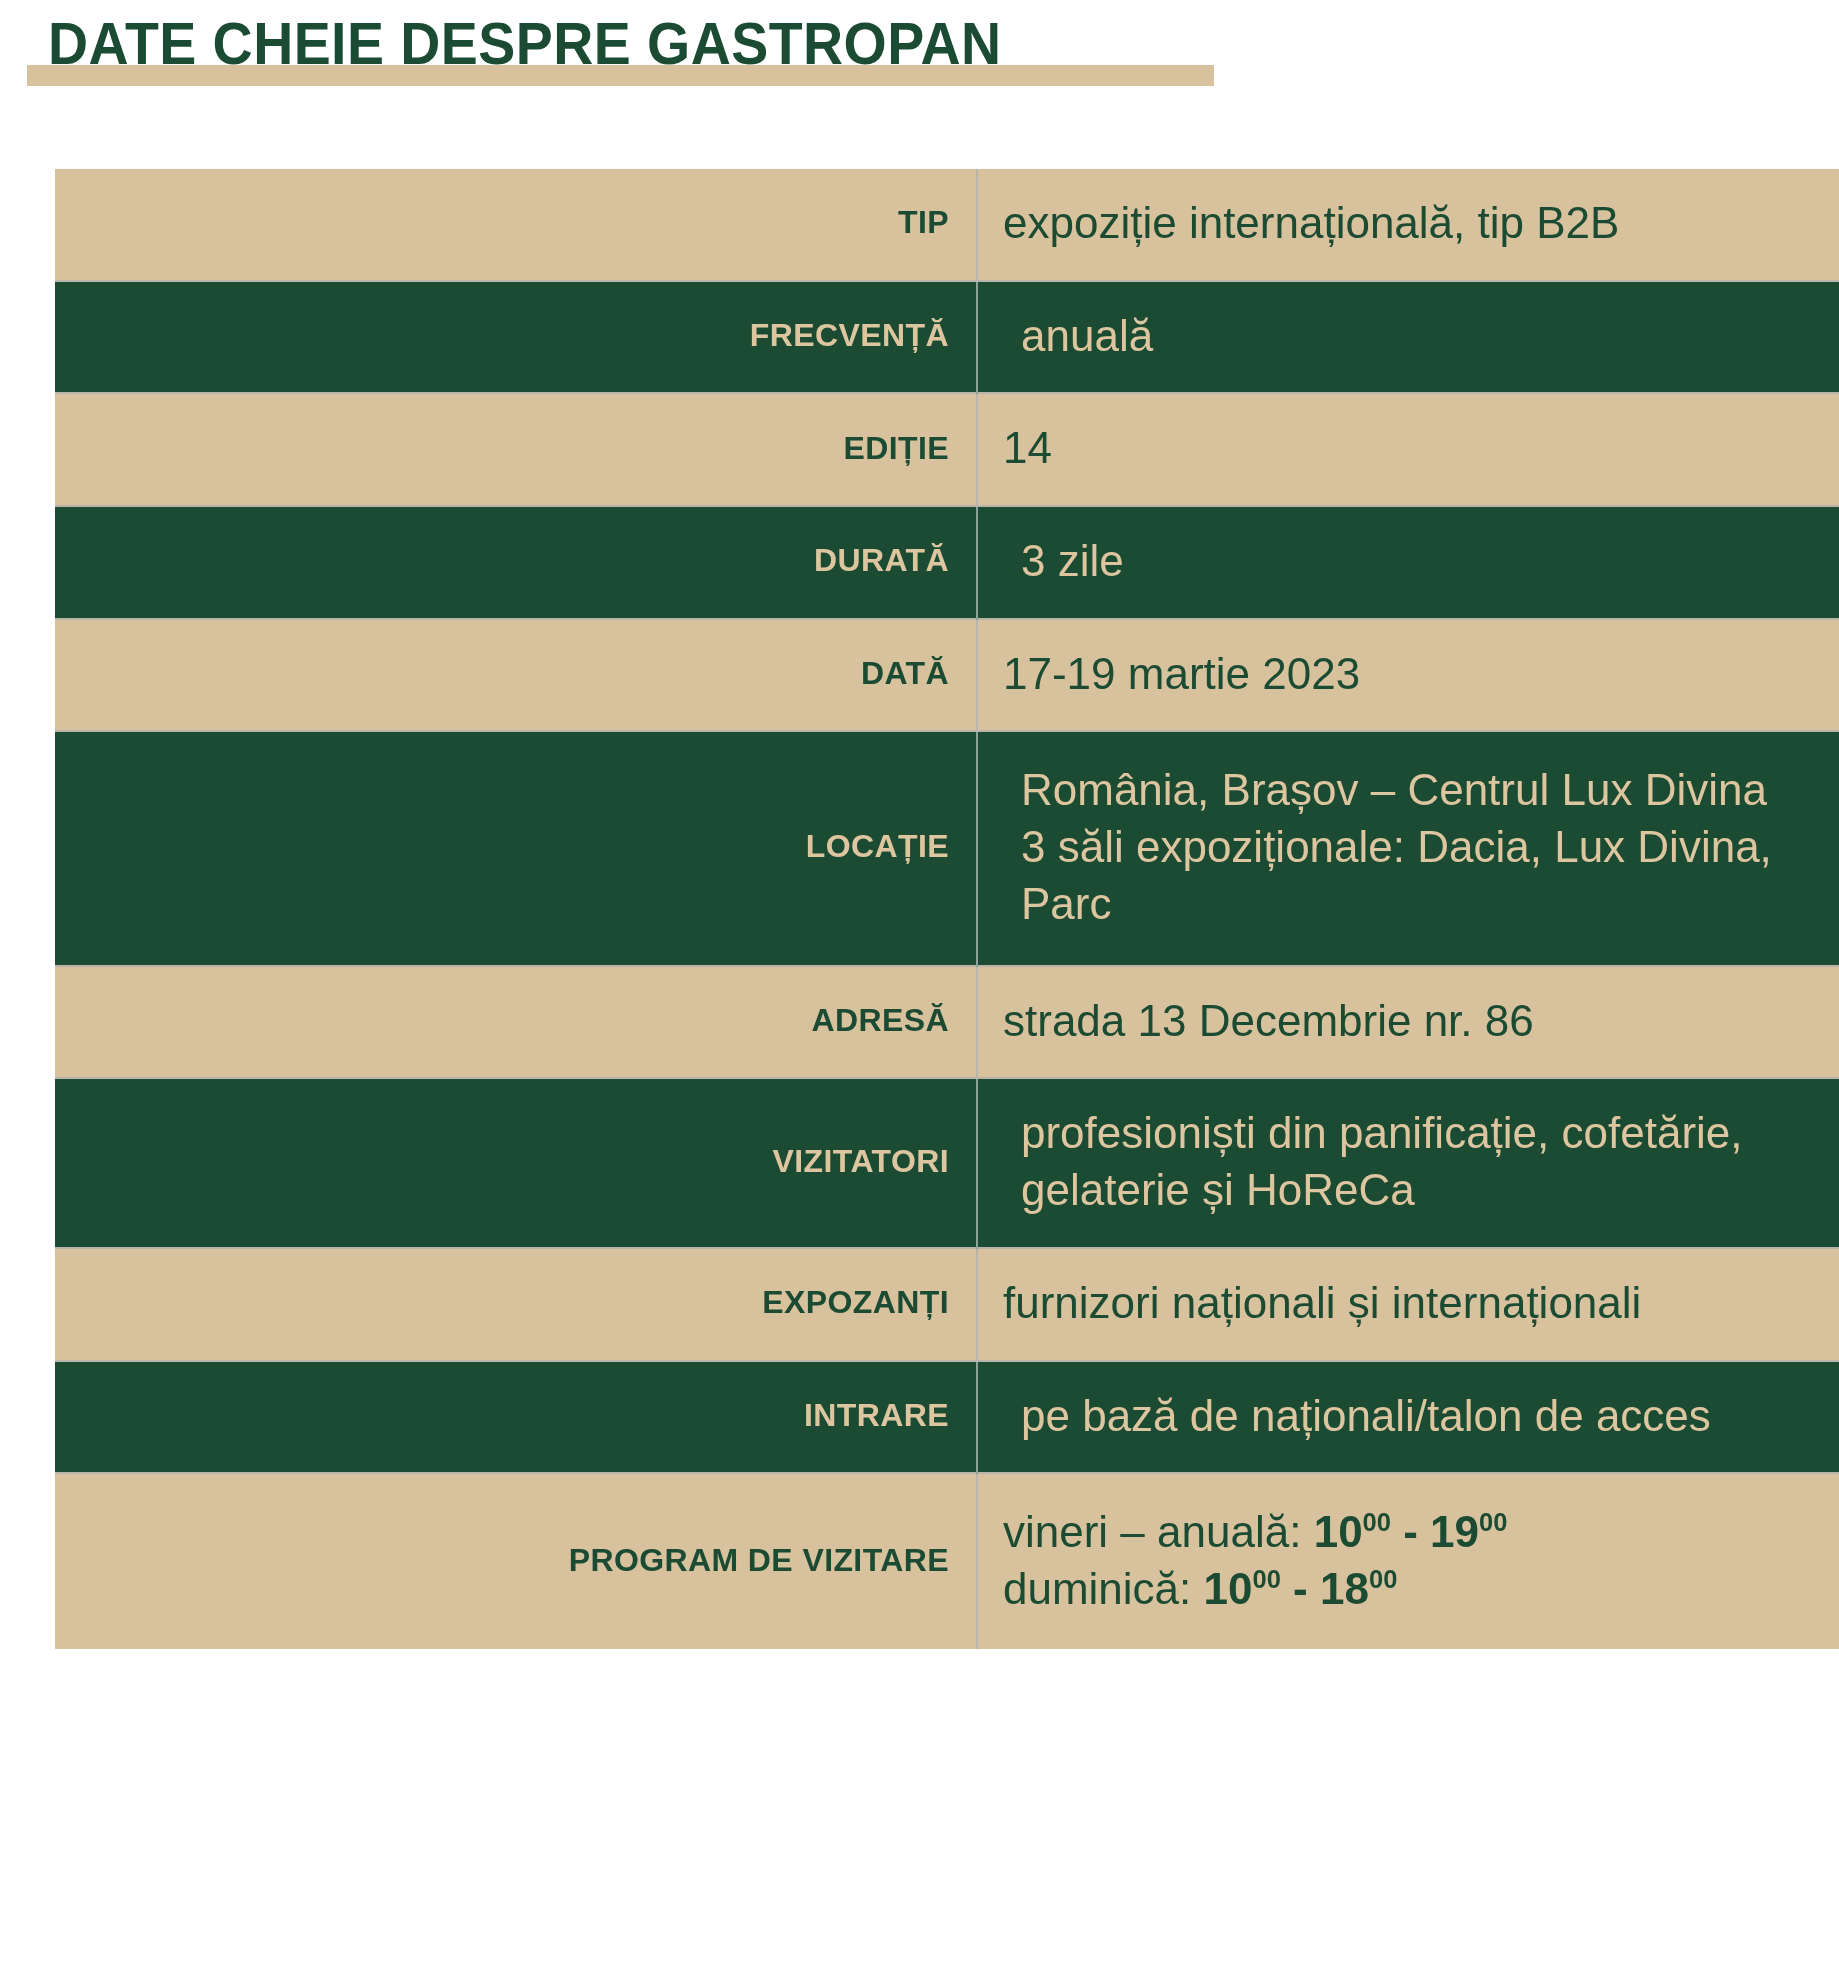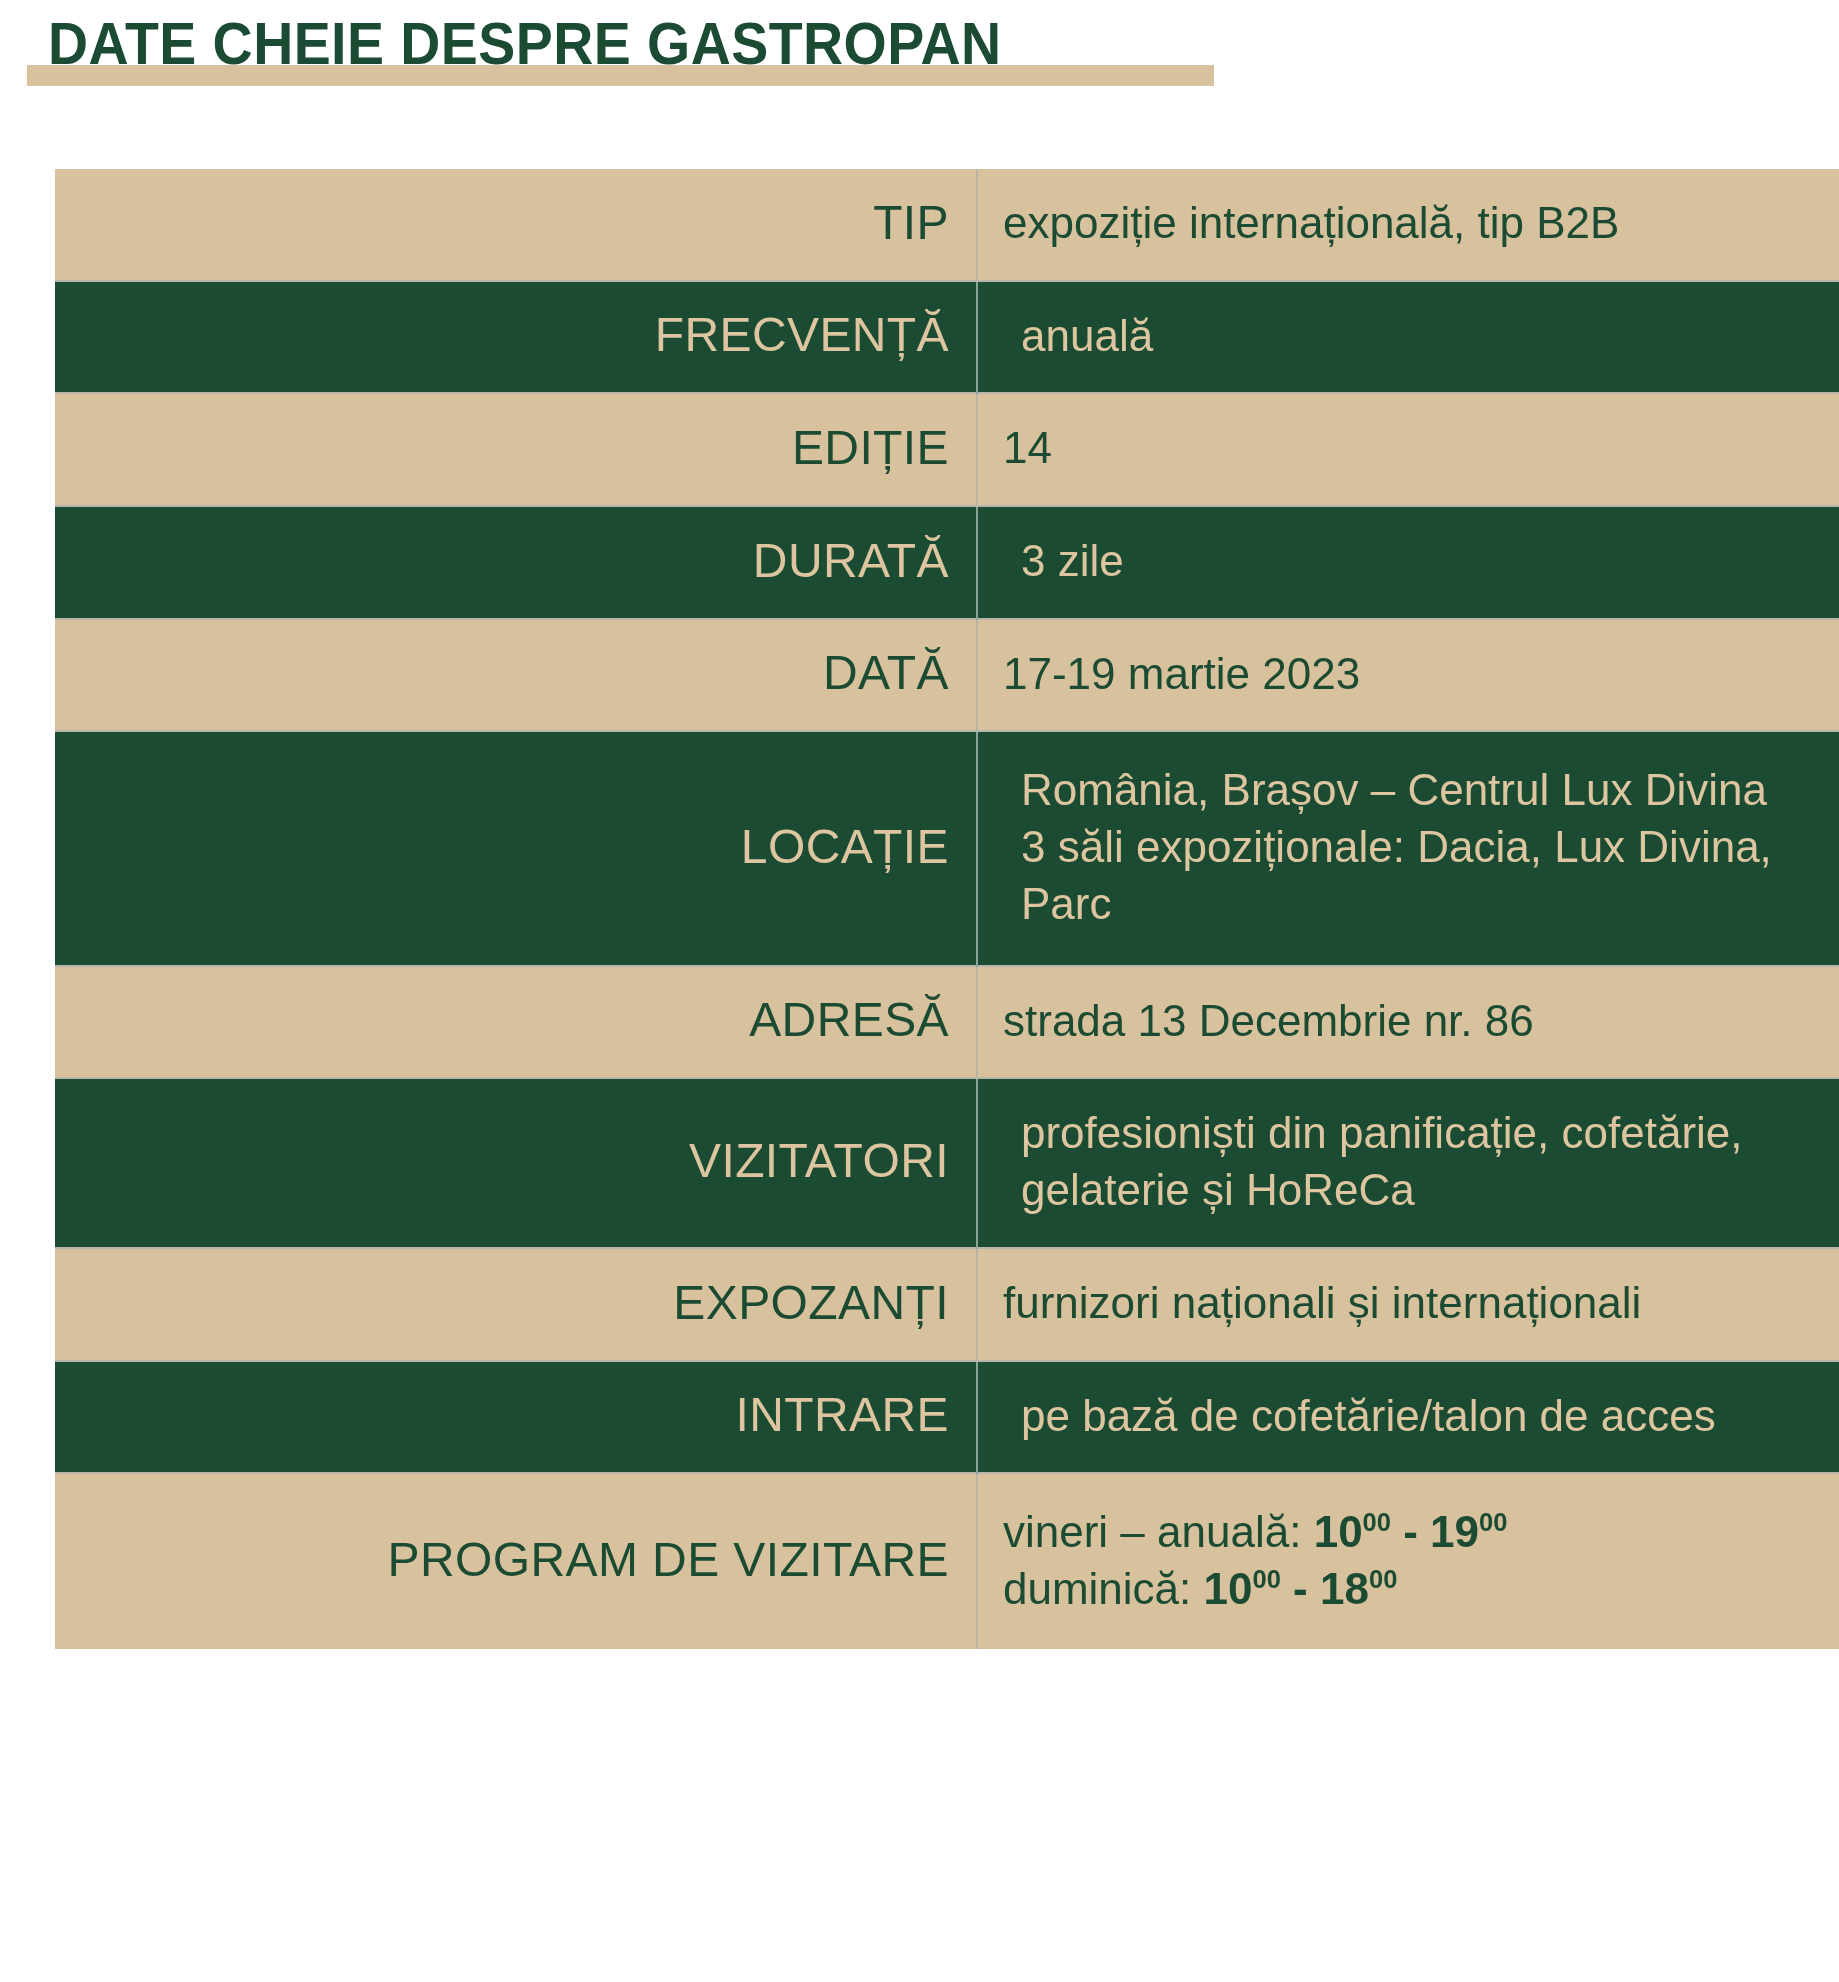--- a/index.html
+++ b/index.html
@@ -64,24 +64,24 @@
   }
   .spec-table td {
     vertical-align: middle;
     padding: 0;
   }
 
   td.cell-label {
     width: 875px;
     text-align: right;
     padding: 25px 27px 28.5px 19px;
-    font-size: 48px;
+    font-size: 32px;
     line-height: 1.08;
     letter-spacing: 0.4px;
-    font-weight: 400;
+    font-weight: 700;
     white-space: nowrap;
   }
   td.cell-value {
     width: 820px;
     text-align: left;
     padding: 25px 19px 28.5px 25px;
     font-size: 44px;
     line-height: 1.30;
     font-weight: 400;
   }
@@ -180,21 +180,21 @@
       </tr>
       <tr class="theme-light">
         <td class="cell-label">EXPOZANȚI</td>
         <td class="cell-value">
           <span class="value-line">furnizori naționali și internaționali</span>
         </td>
       </tr>
       <tr class="theme-dark">
         <td class="cell-label">INTRARE</td>
         <td class="cell-value">
-          <span class="value-line">pe bază de cofetărie/talon de acces</span>
+          <span class="value-line">pe bază de naționali/talon de acces</span>
         </td>
       </tr>
       <tr class="theme-light row-tall">
         <td class="cell-label">PROGRAM DE VIZITARE</td>
         <td class="cell-value">
           <span class="value-line"><span>vineri – anuală: </span><span class="time"><span>10</span><sup>00</sup></span><span class="dash"> - </span><span class="time"><span>19</span><sup>00</sup></span></span>
           <span class="value-line"><span>duminică: </span><span class="time"><span>10</span><sup>00</sup></span><span class="dash"> - </span><span class="time"><span>18</span><sup>00</sup></span></span>
         </td>
       </tr>
     </tbody>

